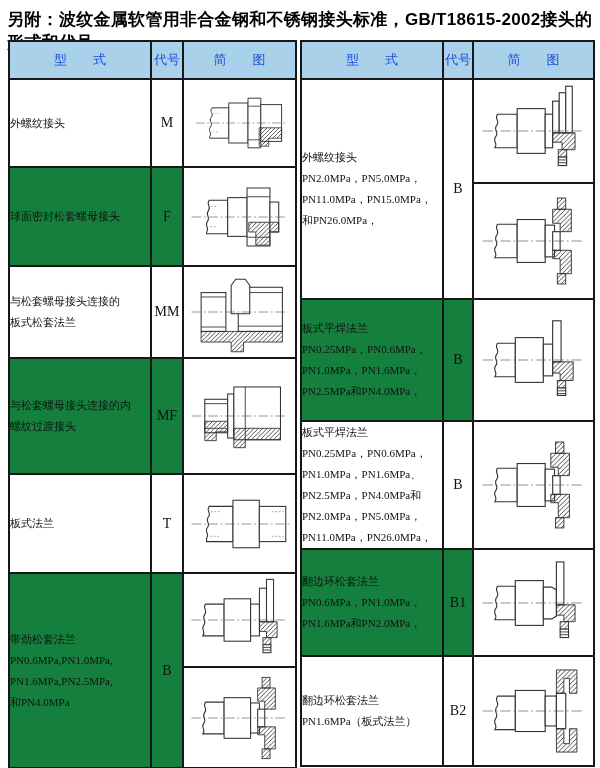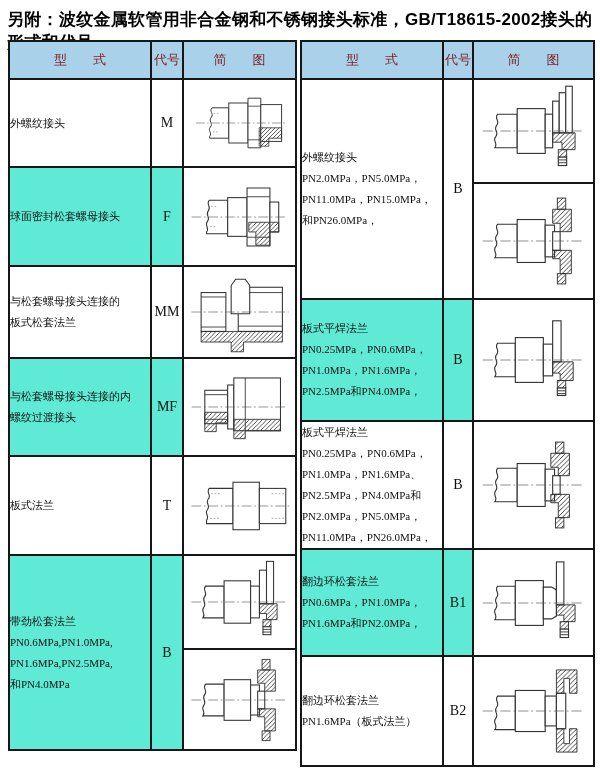--- a/index.html
+++ b/index.html
@@ -5,36 +5,36 @@
   html,body{margin:0;padding:0;background:#fff;}
   .page{position:relative;width:600px;height:768px;background:#fff;overflow:hidden;
         font-family:"Liberation Serif","DejaVu Serif",serif;color:#111;}
   .title{position:absolute;top:8px;left:7px;width:588px;
          font-family:"Liberation Sans","DejaVu Sans",sans-serif;
          font-weight:bold;font-size:17px;letter-spacing:0.3px;color:#000;}
   table.tbl{border-collapse:collapse;table-layout:fixed;position:absolute;top:40px;}
   table.tbl td{border:2px solid #161616;padding:0;vertical-align:middle;overflow:hidden;}
   #ltbl{left:8px;width:287px;}
   #rtbl{left:300px;width:293px;}
-  tr.hdr td{background:#a9d2ea;text-align:center;font-size:13px;color:#7f1d1d;
+  tr.hdr td{background:#a9d2ea;text-align:center;font-size:13px;color:#1d4ed8;
             border-bottom:2px solid #161616;}
   .tc{font-size:11px;text-align:left;padding:2px 4px 2px 11px;}
   .tc div{line-height:21px;white-space:nowrap;}
   .cc{text-align:center;font-size:14px;}
   .dc{text-align:center;background:#fff;}
-  .y{background:#5eead4;}
+  .y{background:#15803d;}
   .dsvg{display:block;margin:0 auto;}
   .fw{fill:#fff;stroke:#333;stroke-width:1.2;}
   .ln{fill:none;stroke:#333;stroke-width:1;}
   .ht{fill:url(#hatch);stroke:#333;stroke-width:1;}
   .cl{stroke:#555;stroke-width:0.7;stroke-dasharray:11 3 2 3;}
   .bk{stroke:#888;stroke-width:0.8;stroke-dasharray:2 2;fill:none;}
   
   tr.h38{height:38px} tr.h88{height:88px} tr.h99{height:99px} tr.h100{height:80px}
-  tr.h98{height:98px} tr.h101{height:101px} tr.h104{height:104px} tr.h116{height:116px}
+  tr.h98{height:116px} tr.h101{height:101px} tr.h104{height:104px} tr.h116{height:116px}
   tr.h122{height:122px} tr.h128{height:128px} tr.h107{height:107px} tr.h110{height:110px}
 </style>
 </head>
 <body>
 
 <svg width="0" height="0" style="position:absolute" aria-hidden="true">
   <defs>
     <pattern id="hatch" patternUnits="userSpaceOnUse" width="5" height="5">
       <path d="M0,5 L5,0" stroke="#3a3a3a" stroke-width="1"></path>
       <path d="M-1,1 L1,-1" stroke="#3a3a3a" stroke-width="1"></path>

